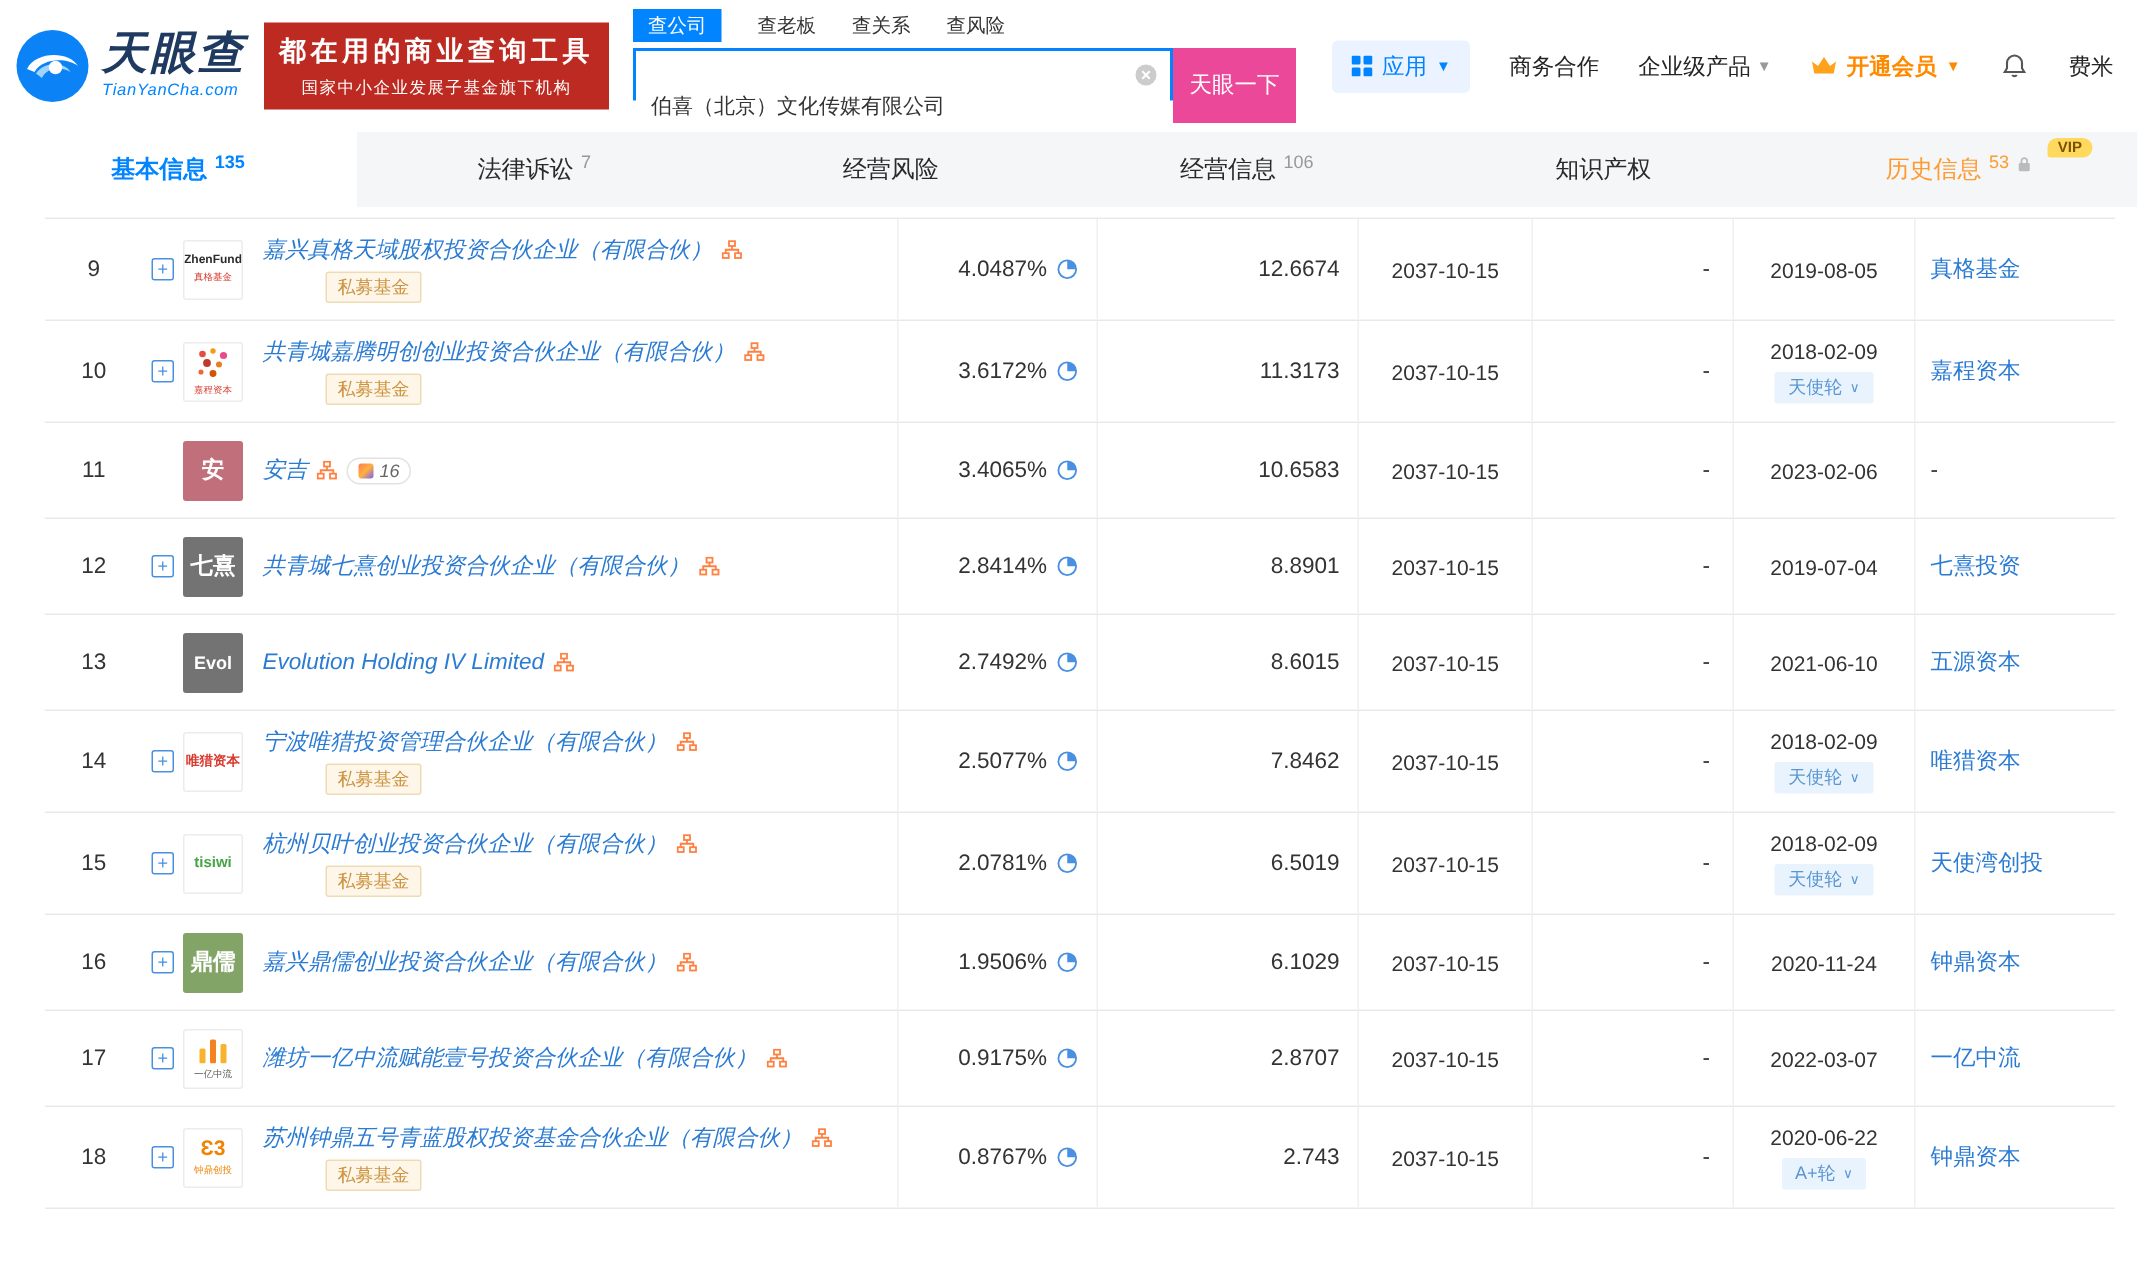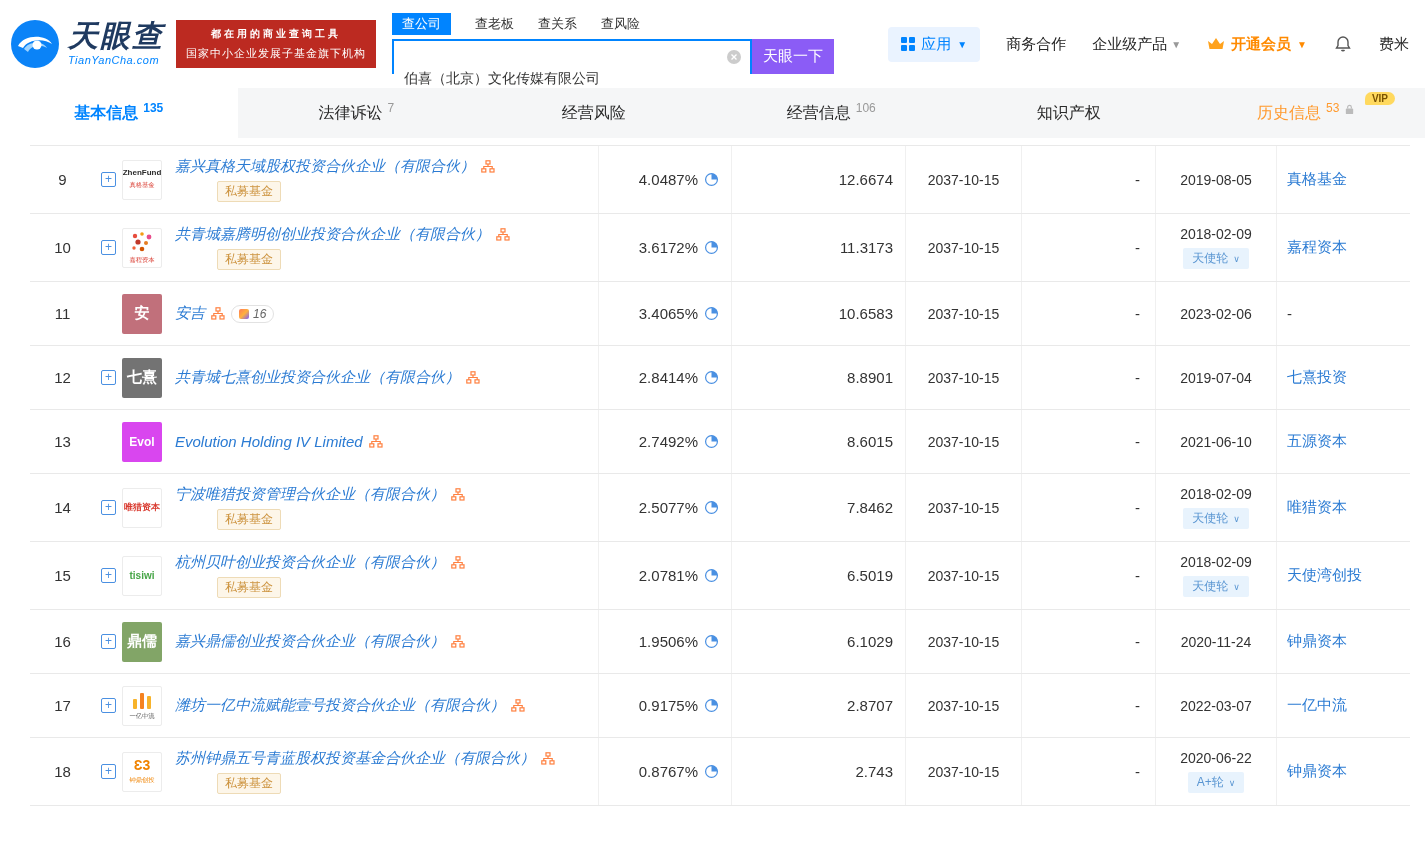--- a/index.html
+++ b/index.html
@@ -6,31 +6,31 @@
   html,body { width:1425px; height:846px; background:#fff; overflow:hidden;
     font-family:"Liberation Sans","DejaVu Sans",sans-serif; color:#333; }
 
   
   .header { display:flex; align-items:center; height:88px; padding:0 16px 0 10px; background:#fff; }
   .logo-wrap { display:flex; align-items:flex-start; gap:8px; flex:none; cursor:pointer;font-style:italic; }
   .brand-col { display:flex; flex-direction:column; line-height:1.1; }
   .brand-cn { font-size:30px; font-weight:bold; color:#1f3a60; letter-spacing:2px; }
   .brand-en { font-size:11px; color:#0084ff; letter-spacing:0.5px; margin-top:2px; }
   .banner { background:#bc2a21; color:#fff; margin-left:12px; padding:7px 10px; text-align:center; flex:none; }
-  .banner-l1 { font-size:10px; font-weight:bold; letter-spacing:3px; }
+  .banner-l1 { font-size:18px; font-weight:bold; letter-spacing:3px; }
   .banner-l2 { font-size:11px; letter-spacing:1px; margin-top:5px; }
   .search-area { margin-left:16px; display:flex; flex-direction:column; flex:none; }
   .search-type-tabs { display:flex; gap:24px; align-items:center; margin-bottom:5px; font-size:13px; height:20px; }
   .search-tab { color:#333; cursor:pointer; }
   .search-tab.active { background:#0084ff; color:#fff; padding:2px 10px; }
   .search-row { display:flex; }
   .search-input-wrap { position:relative; width:360px; height:35px; border:2px solid #0084ff; background:#fff; display:flex; align-items:center; }
   .search-input-wrap input { border:none; outline:none; flex:1; font-size:14px; padding:0 32px 0 10px; color:#333; font-family:inherit;margin-top:44px; }
   .clear-icon { position:absolute; right:8px; top:8px; cursor:pointer; line-height:0; }
-  .search-btn { width:82px; height:35px; background:#8b5cf6; color:#fff; font-size:15px; border:none; cursor:pointer; font-family:inherit; }
+  .search-btn { width:82px; height:50px; background:#ec4899; color:#fff; font-size:15px; border:none; cursor:pointer; font-family:inherit; }
   .header-right { margin-left:auto; display:flex; align-items:center; gap:26px; font-size:15px; flex:none; }
   .app-btn { background:#eaf3ff; color:#0084ff; padding:8px 13px; border-radius:4px; display:flex; align-items:center; gap:6px; cursor:pointer; }
   .chev-sm { font-size:10px; color:inherit; }
   .nav-link { color:#252525; cursor:pointer; display:flex; align-items:center; gap:4px; }
   .nav-link .chev-sm { color:#999; }
   .vip-cta { color:#ff8a00; display:flex; align-items:center; gap:6px; cursor:pointer; font-weight:bold; }
   .bell { line-height:0; cursor:pointer; }
   .username { color:#252525; cursor:pointer; }
 
   
@@ -350,21 +350,21 @@
           <div>2019-07-04</div>
         </div>
         <div class="c c-related">
           <a class="rel-link">七熹投资</a>
         </div>
       </div>
       <div class="trow">
         <div class="c c-index">13</div>
         <div class="c c-name">
           <span class="expand hidden">+</span>
-          <span class="logo block" style="background:#d946ef">
+          <span class="logo block" style="background:#737373">
             <span style="color:#ffffff;font-size:12px;font-weight:bold">Evol</span>
           </span>
           <div class="name-block">
             <div class="name-line">
               <a class="name-link">Evolution Holding IV Limited</a>
               <span class="org-ic"><svg width="14" height="13" viewBox="0 0 14 13">
                   <g fill="none" stroke="#ff8040" stroke-width="1.2">
                     <rect x="5" y="0.8" width="4" height="3.2"></rect>
                     <rect x="0.8" y="8.8" width="4" height="3.2"></rect>
                     <rect x="9" y="8.8" width="4" height="3.2"></rect>

